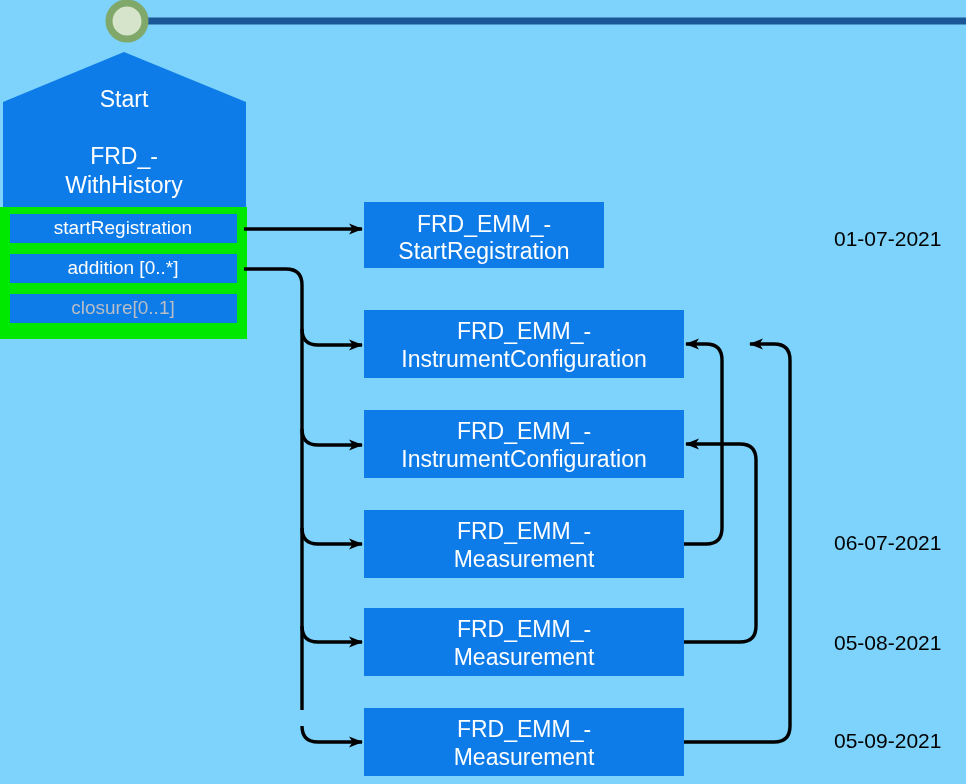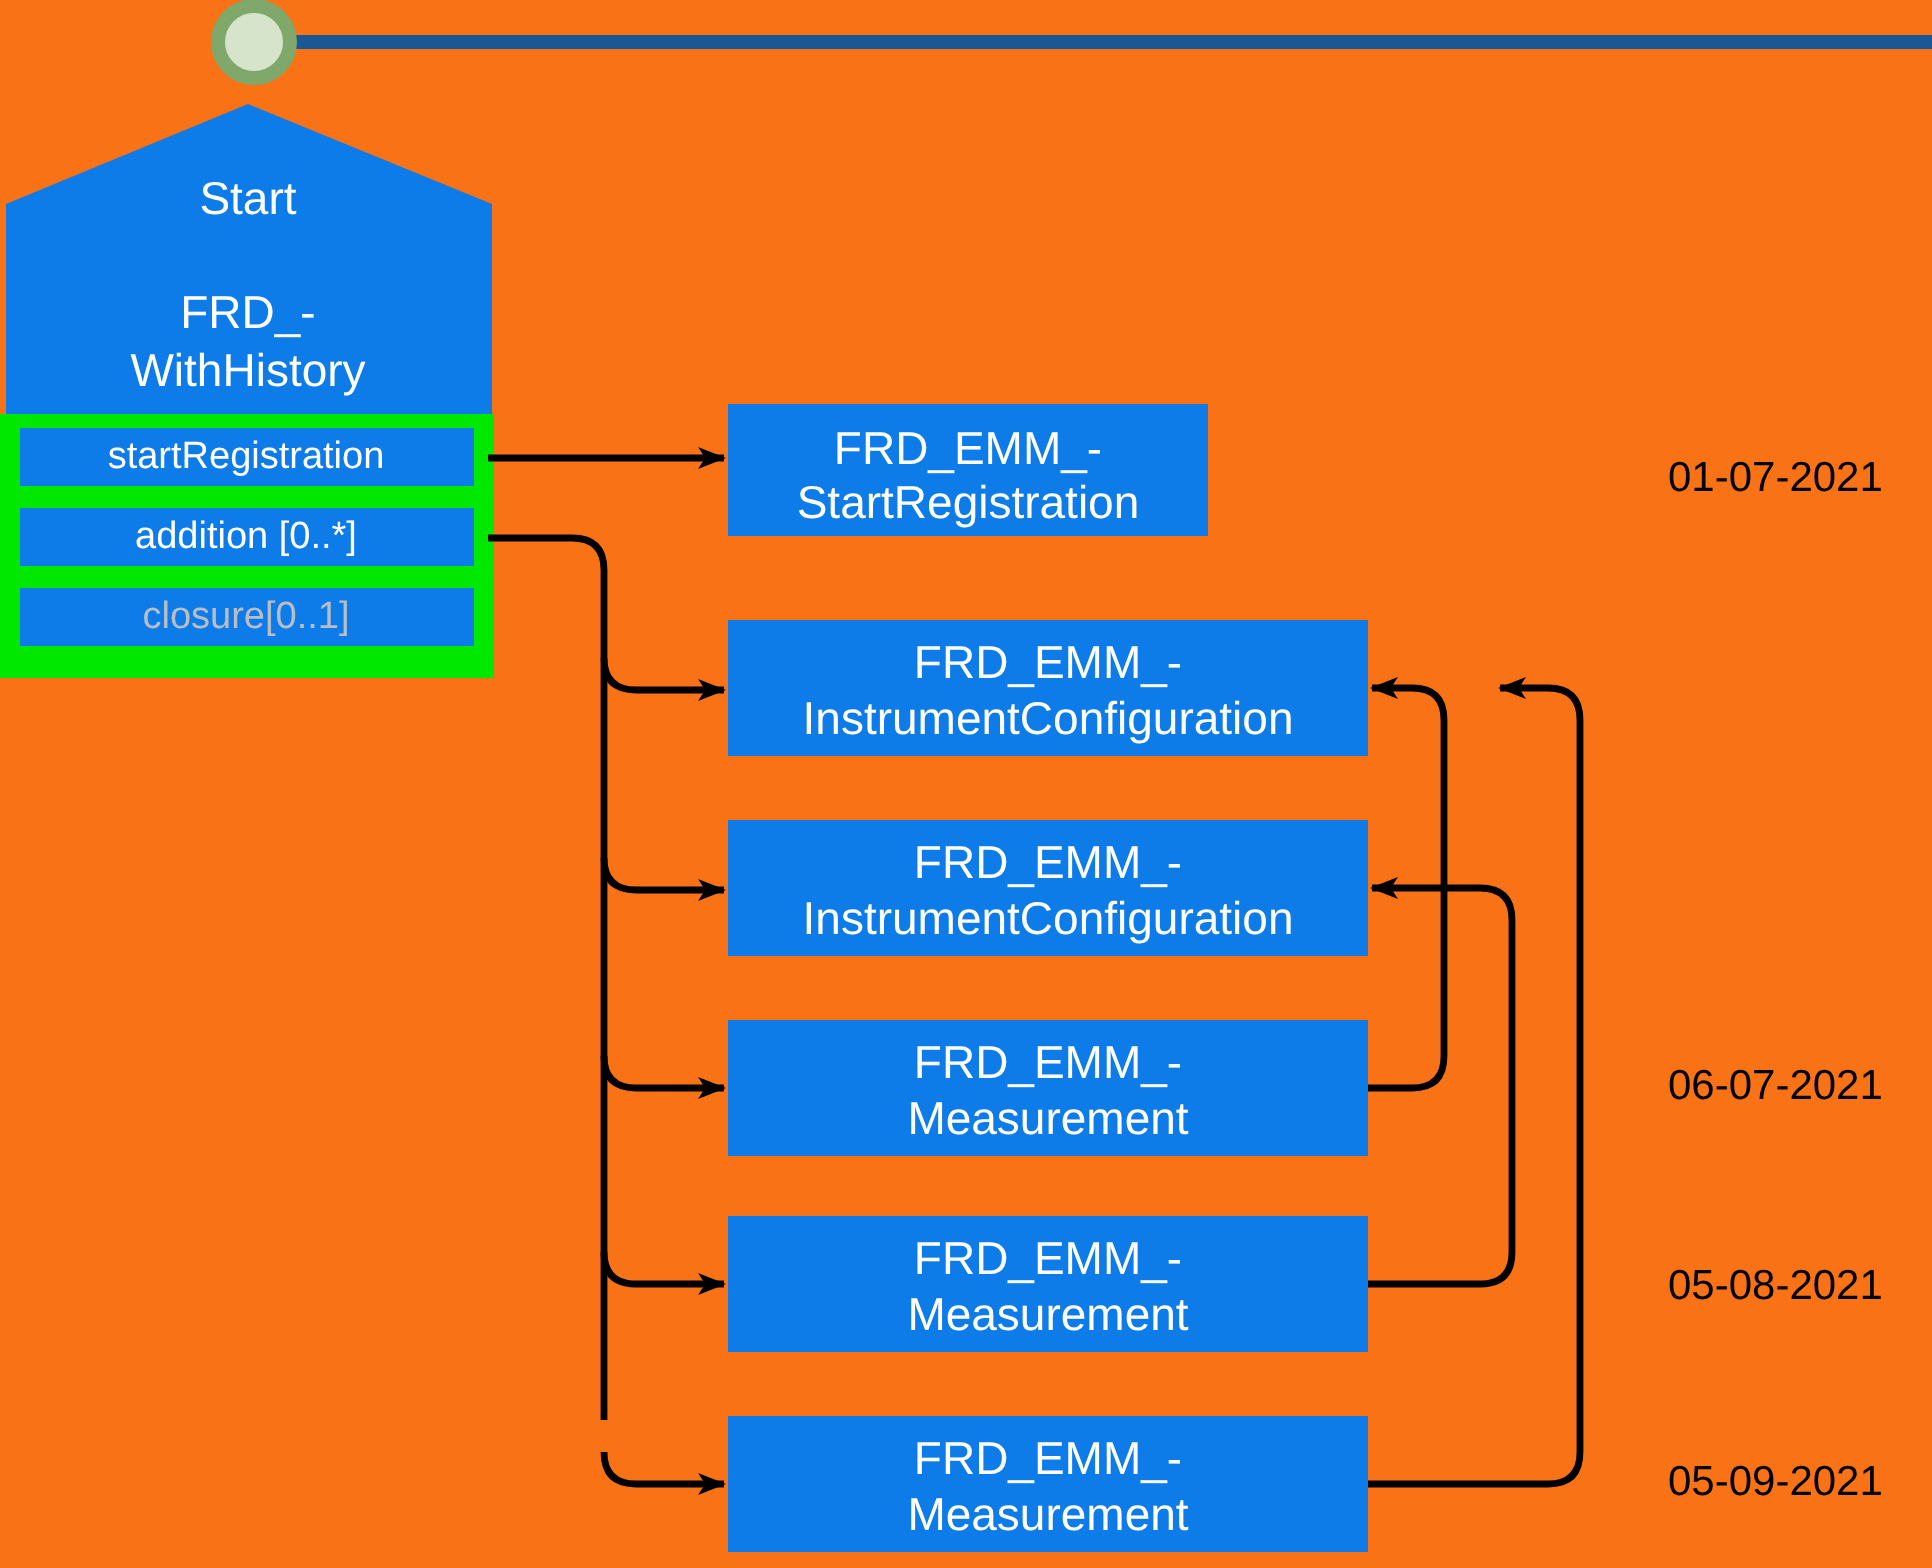--- a/index.html
+++ b/index.html
@@ -7,21 +7,21 @@
     padding: 0;
     background: #ffffff;
   }
   body {
     font-family: "Liberation Sans", sans-serif;
   }
   #canvas {
     position: relative;
     width: 966px;
     height: 784px;
-    background: #f97316;
+    background: #7dd3fc;
     overflow: hidden;
   }
   #diagram-svg {
     position: absolute;
     left: 0;
     top: 0;
     width: 966px;
     height: 784px;
   }
   .node-label {

